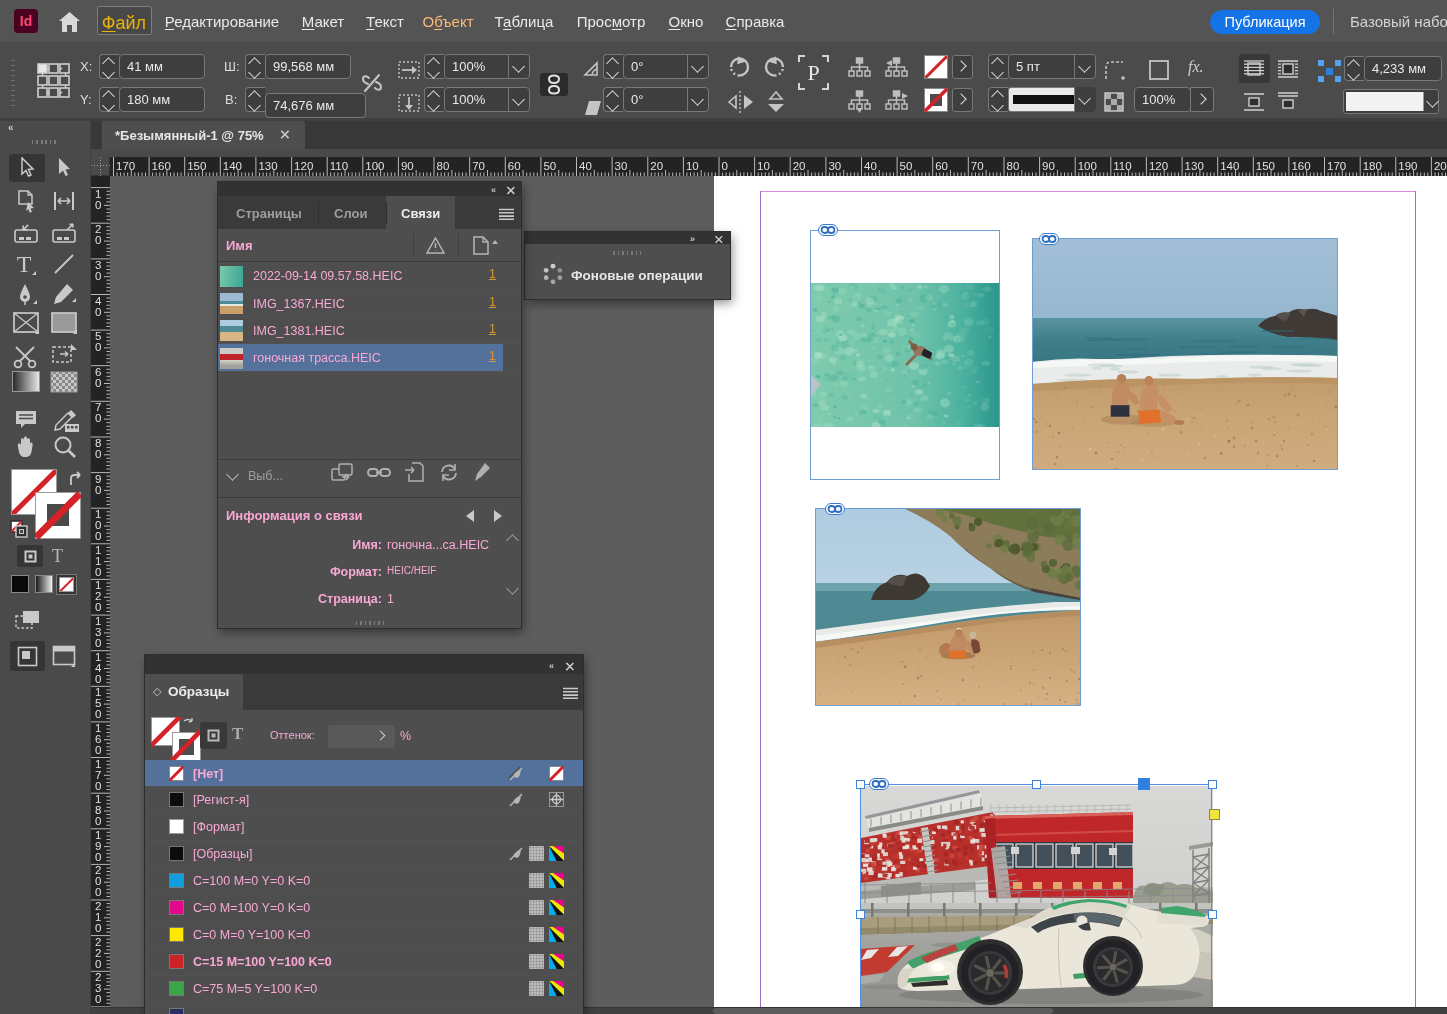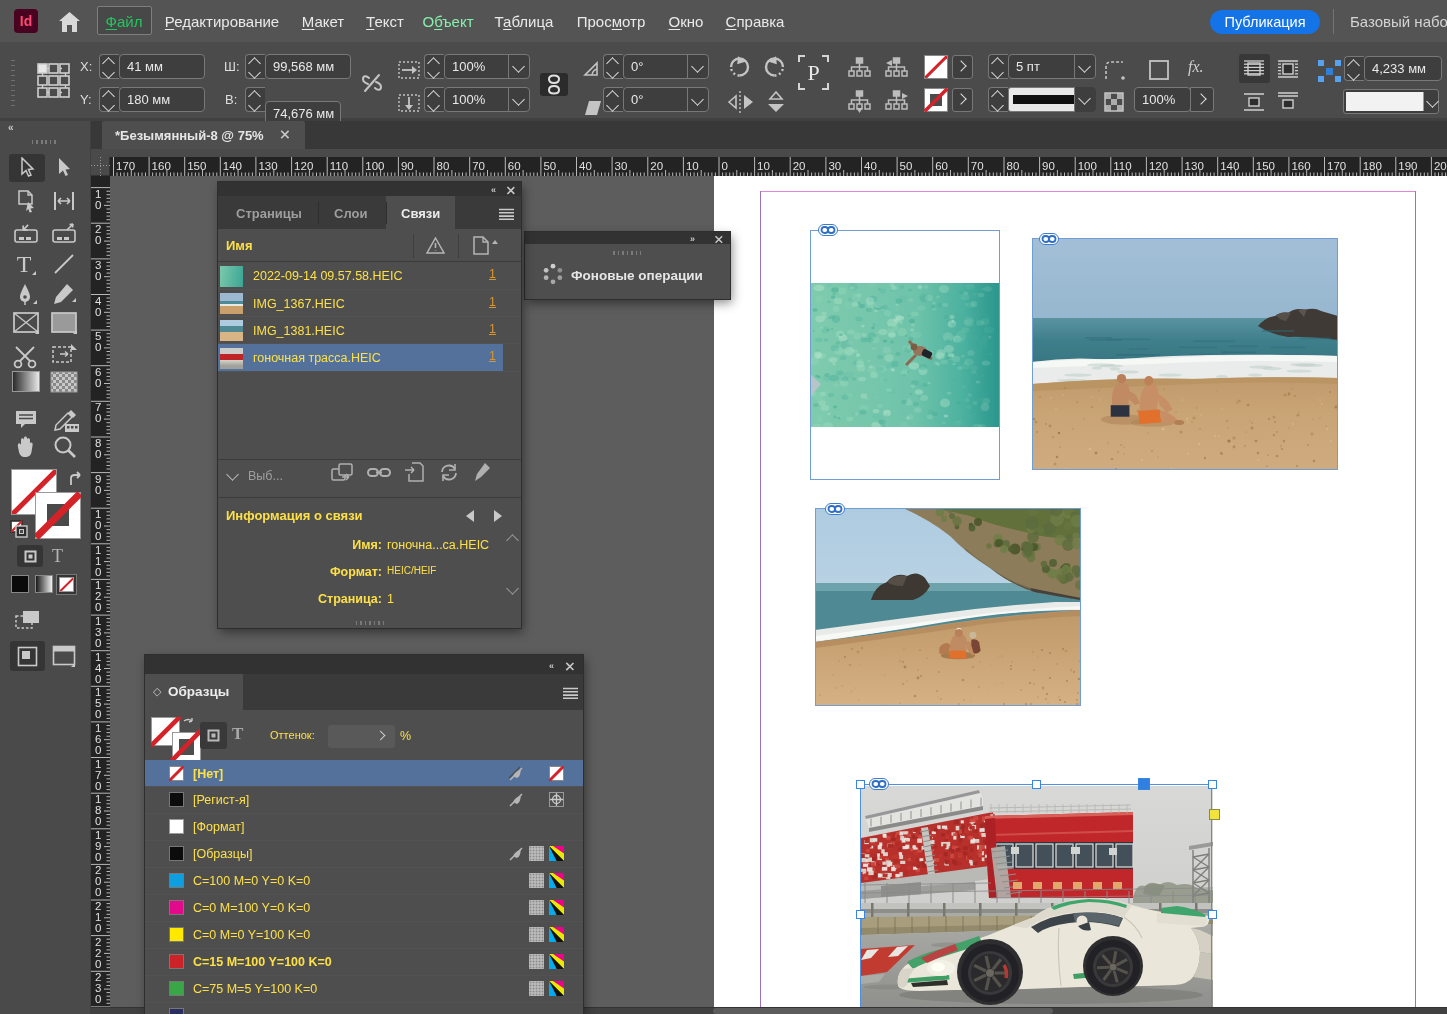--- a/index.html
+++ b/index.html
@@ -7,43 +7,43 @@
 .fld{position:absolute;background:#3e3e3e;border:1px solid #787878;border-radius:4px;color:#e8e8e8;font-size:13px;line-height:23px;padding-left:7px;white-space:nowrap}
 .spin{position:absolute;background:#3e3e3e;border:1px solid #787878;border-radius:4px 0 0 4px;border-right:none}
 .chu,.chd{position:absolute;left:4px;width:9px;height:9px}
 .chu{border-left:1.6px solid #dcdcdc;border-top:1.6px solid #dcdcdc;transform:rotate(45deg)}
 .chd{border-left:1.6px solid #dcdcdc;border-bottom:1.6px solid #dcdcdc;transform:rotate(-45deg)}
 .mitem{position:absolute;font-size:15px;color:#e9e9e9;white-space:nowrap}
 .mitem u{text-decoration:underline;text-underline-offset:2px}
 .lbl{position:absolute;font-size:13px;color:#dedede;white-space:nowrap}
 .panel{position:absolute;background:#4e4e4e;box-shadow:0 0 0 1px #2e2e2e,2px 4px 10px rgba(0,0,0,.45)}
 .ptop{position:absolute;left:0;right:0;top:0;background:#323232}
-.ptxt{position:absolute;font-size:12.5px;color:#fde047;white-space:nowrap}
+.ptxt{position:absolute;font-size:12.5px;color:#f9a8d4;white-space:nowrap}
 .bold{font-weight:bold}
 .gray{color:#9e9e9e}
 .rowsep{position:absolute;left:0;right:0;height:1px;background:#5a5a5a;opacity:.4}
 .x1{position:absolute;width:11px;height:11px}
 .x1:before,.x1:after{content:"";position:absolute;left:5px;top:-1px;width:1.8px;height:13px;background:#c9c9c9}
 .x1:before{transform:rotate(45deg)}.x1:after{transform:rotate(-45deg)}
 .coll{position:absolute;font-size:10px;color:#c9c9c9;letter-spacing:-1px;font-weight:bold}
 .grip{position:absolute;height:4px;background-image:repeating-linear-gradient(90deg,#7a7a7a 0 1.5px,transparent 1.5px 4.5px)}
 .none-sw{background:#fff;position:absolute;overflow:hidden}
 .none-sw:before{content:"";position:absolute;left:-30%;top:45%;width:160%;height:12%;background:#d32228;transform:rotate(-45deg)}
 </style></head><body>
 <div class="a" style="left:0;top:0;width:1447px;height:42px;background:#545454"></div>
 <div class="a" style="left:14px;top:9px;width:24px;height:24px;background:#49021f;border-radius:4px;color:#ff4a73;font-weight:bold;font-size:14px;text-align:center;line-height:24px">Id</div>
 <svg class="a" style="left:58px;top:11px" width="23" height="22" viewBox="0 0 23 22">
 <path d="M11.5 1 L22 10 L19 10 L19 21 L14 21 L14 14 L9 14 L9 21 L4 21 L4 10 L1 10 Z" fill="#d9d9d9"></path>
   </svg>
 <div class="a" style="left:97px;top:6px;width:55px;height:29px;border:1px solid #7e7e7e;background:rgba(62,62,62,.55);border-radius:2px"></div>
-<div class="mitem mitem a" style="left:124px;top:13px;transform:translateX(-50%);font-size:15px;color:#22c55e;white-space:nowrap"><u>Ф</u>айл</div>
+<div class="mitem mitem a" style="left:124px;top:13px;transform:translateX(-50%);font-size:18px;color:#eab308;white-space:nowrap"><u>Ф</u>айл</div>
 <div class="mitem mitem a" style="left:222px;top:13px;transform:translateX(-50%);font-size:15px;color:#e9e9e9;white-space:nowrap"><u>Р</u>едактирование</div>
 <div class="mitem mitem a" style="left:323px;top:13px;transform:translateX(-50%);font-size:15px;color:#e9e9e9;white-space:nowrap"><u>М</u>акет</div>
 <div class="mitem mitem a" style="left:385px;top:13px;transform:translateX(-50%);font-size:15px;color:#e9e9e9;white-space:nowrap"><u>Т</u>екст</div>
-<div class="mitem mitem a" style="left:448px;top:13px;transform:translateX(-50%);font-size:15px;color:#86efac;white-space:nowrap">О<u>б</u>ъект</div>
+<div class="mitem mitem a" style="left:448px;top:13px;transform:translateX(-50%);font-size:15px;color:#fdba74;white-space:nowrap">О<u>б</u>ъект</div>
 <div class="mitem mitem a" style="left:524px;top:13px;transform:translateX(-50%);font-size:15px;color:#e9e9e9;white-space:nowrap">Т<u>а</u>блица</div>
 <div class="mitem mitem a" style="left:611px;top:13px;transform:translateX(-50%);font-size:15px;color:#e9e9e9;white-space:nowrap">Прос<u>м</u>отр</div>
 <div class="mitem mitem a" style="left:686px;top:13px;transform:translateX(-50%);font-size:15px;color:#e9e9e9;white-space:nowrap"><u>О</u>кно</div>
 <div class="mitem mitem a" style="left:755px;top:13px;transform:translateX(-50%);font-size:15px;color:#e9e9e9;white-space:nowrap"><u>С</u>правка</div>
 <div class="a" style="left:1210px;top:10px;width:110px;height:24px;background:#1473e6;border-radius:12px;color:#fff;font-size:14.5px;text-align:center;line-height:24px">Публикация</div>
 <div class="a" style="left:1333px;top:9px;width:1px;height:25px;background:#737373"></div>
 <div class="a" style="left:1350px;top:13px;font-size:15px;color:#d4d4d4;white-space:nowrap">Базовый набо</div>
 <div class="a" style="left:0;top:42px;width:1447px;height:76px;background:#4b4b4b"></div>
 <div class="a" style="left:0;top:118px;width:1447px;height:3px;background:#404040"></div>
 <div class="a" style="left:11px;top:60px;width:4px;height:46px;background-image:repeating-linear-gradient(0deg,#6f6f6f 0 1.5px,transparent 1.5px 5px)"></div>
@@ -82,21 +82,21 @@
 <div class="spin" style="left:245px;top:54px;width:20px;height:25px">
     <span class="chu" style="top:4px"></span>
     <span class="chd" style="top:13px"></span>
   </div>
 <div class="fld" style="left:265px;top:54px;width:86px;height:25px">99,568 мм</div>
 <div class="lbl" style="left:225px;top:91.5px">В:</div>
 <div class="spin" style="left:245px;top:86.5px;width:20px;height:25px">
     <span class="chu" style="top:4px"></span>
     <span class="chd" style="top:13px"></span>
   </div>
-<div class="fld" style="left:265px;top:101px;width:76px;height:25px">74,676 мм</div>
+<div class="fld" style="left:265px;top:93px;width:101px;height:25px">74,676 мм</div>
 <svg class="a" style="left:360px;top:71px" width="24" height="24" viewBox="0 0 24 24">
 <g stroke="#c4c4c4" stroke-width="2" fill="none" stroke-linecap="round">
 <path d="M9 7 C6 4,3 5,3 8 C3 10,5 12,8 13"></path>
       <path d="M15 17 C18 20,21 19,21 16 C21 14,19 12,16 11"></path>
 <line x1="5" y1="20" x2="19" y2="4"></line>
     </g>
   </svg>
 <svg class="a" style="left:398px;top:58px" width="22" height="24" viewBox="0 0 22 24">
 <rect x="1" y="4" width="20" height="16" fill="none" stroke="#c4c4c4" stroke-width="1.4" stroke-dasharray="2 2"></rect>
 <line x1="4" y1="12" x2="16" y2="12" stroke="#c4c4c4" stroke-width="1.8"></line>
@@ -289,21 +289,21 @@
 <div class="spin" style="left:1344px;top:56px;width:20px;height:25px">
     <span class="chu" style="top:4px"></span>
     <span class="chd" style="top:13px"></span>
   </div>
 <div class="fld" style="left:1364px;top:56px;width:78px;height:25px">4,233 мм</div>
 <div class="a" style="left:1343px;top:89px;width:96px;height:25px;background:#3e3e3e;border:1px solid #787878;border-radius:3px"></div>
 <div class="a" style="left:1346px;top:92px;width:78px;height:19px;background:#f2f2f2;border-right:1px solid #999"></div>
 <span class="chd" style="position:absolute;left:1428px;top:97px"></span>
 <div class="a" style="left:91px;top:121px;width:1356px;height:28px;background:#383838"></div>
 <div class="a" style="left:102px;top:121px;width:203px;height:28px;background:#4e4e4e;border-radius:2px 2px 0 0"></div>
-<div class="a" style="left:115px;top:128px;font-size:13px;color:#e6e6e6;font-weight:bold;white-space:nowrap">*Безымянный-8 @ 75%</div>
+<div class="a" style="left:115px;top:128px;font-size:13px;color:#e6e6e6;font-weight:bold;white-space:nowrap">*Безымянный-1 @ 75%</div>
 <div class="x1" style="left:279px;top:129px;transform:scale(.8)"></div>
 <div class="a" style="left:91px;top:149px;width:1356px;height:8px;background:#4a4a4a"></div>
 <div class="a" style="left:0;top:121px;width:91px;height:893px;background:#4a4a4a;border-right:1px solid #404040"></div>
 <div class="coll" style="left:8px;top:122px">«</div>
 <div class="grip" style="left:32px;top:140px;width:26px"></div>
 <div class="a" style="left:9px;top:154px;width:36px;height:28px;background:#353535;border-radius:3px"></div>
 <svg class="a" style="left:17px;top:157px" width="20" height="22" viewBox="0 0 20 22">
     <path d="M5 1 L5 17 L9 13.5 L11.5 19 L14 18 L11.5 12.5 L16 12 Z" fill="none" stroke="#c9c9c9" stroke-width="1.5"></path>
   </svg>
 <svg class="a" style="left:54px;top:157px" width="20" height="22" viewBox="0 0 20 22">

